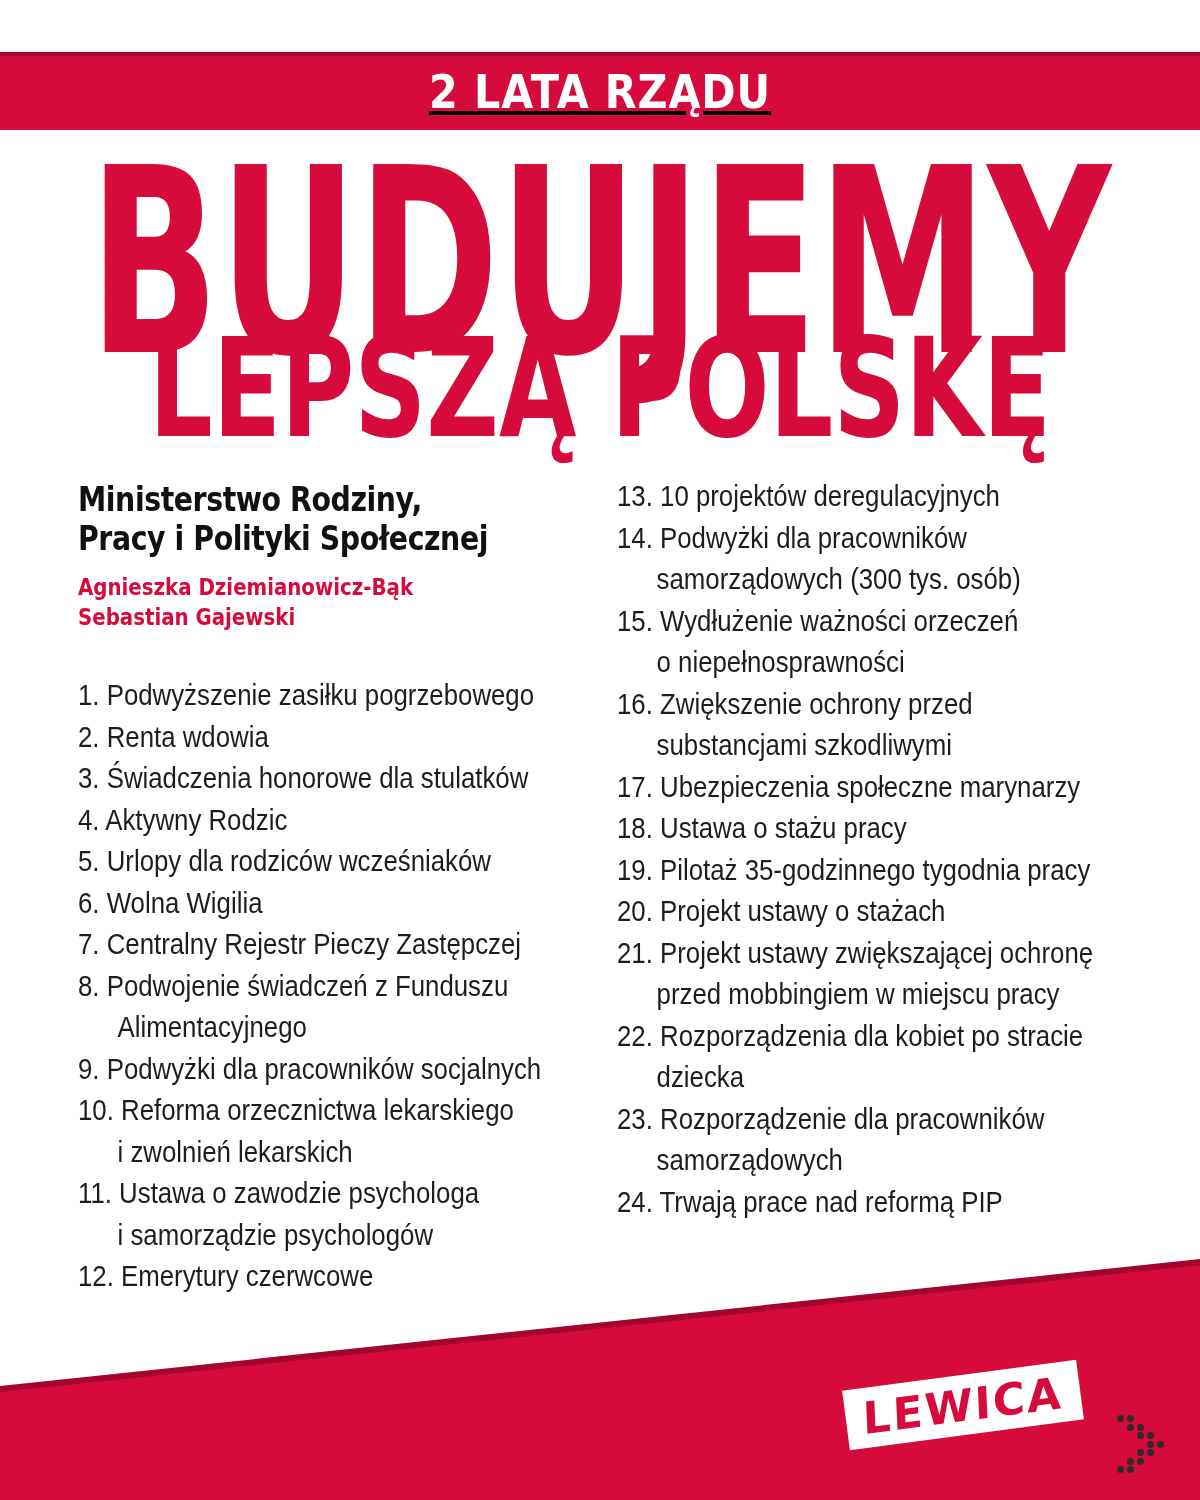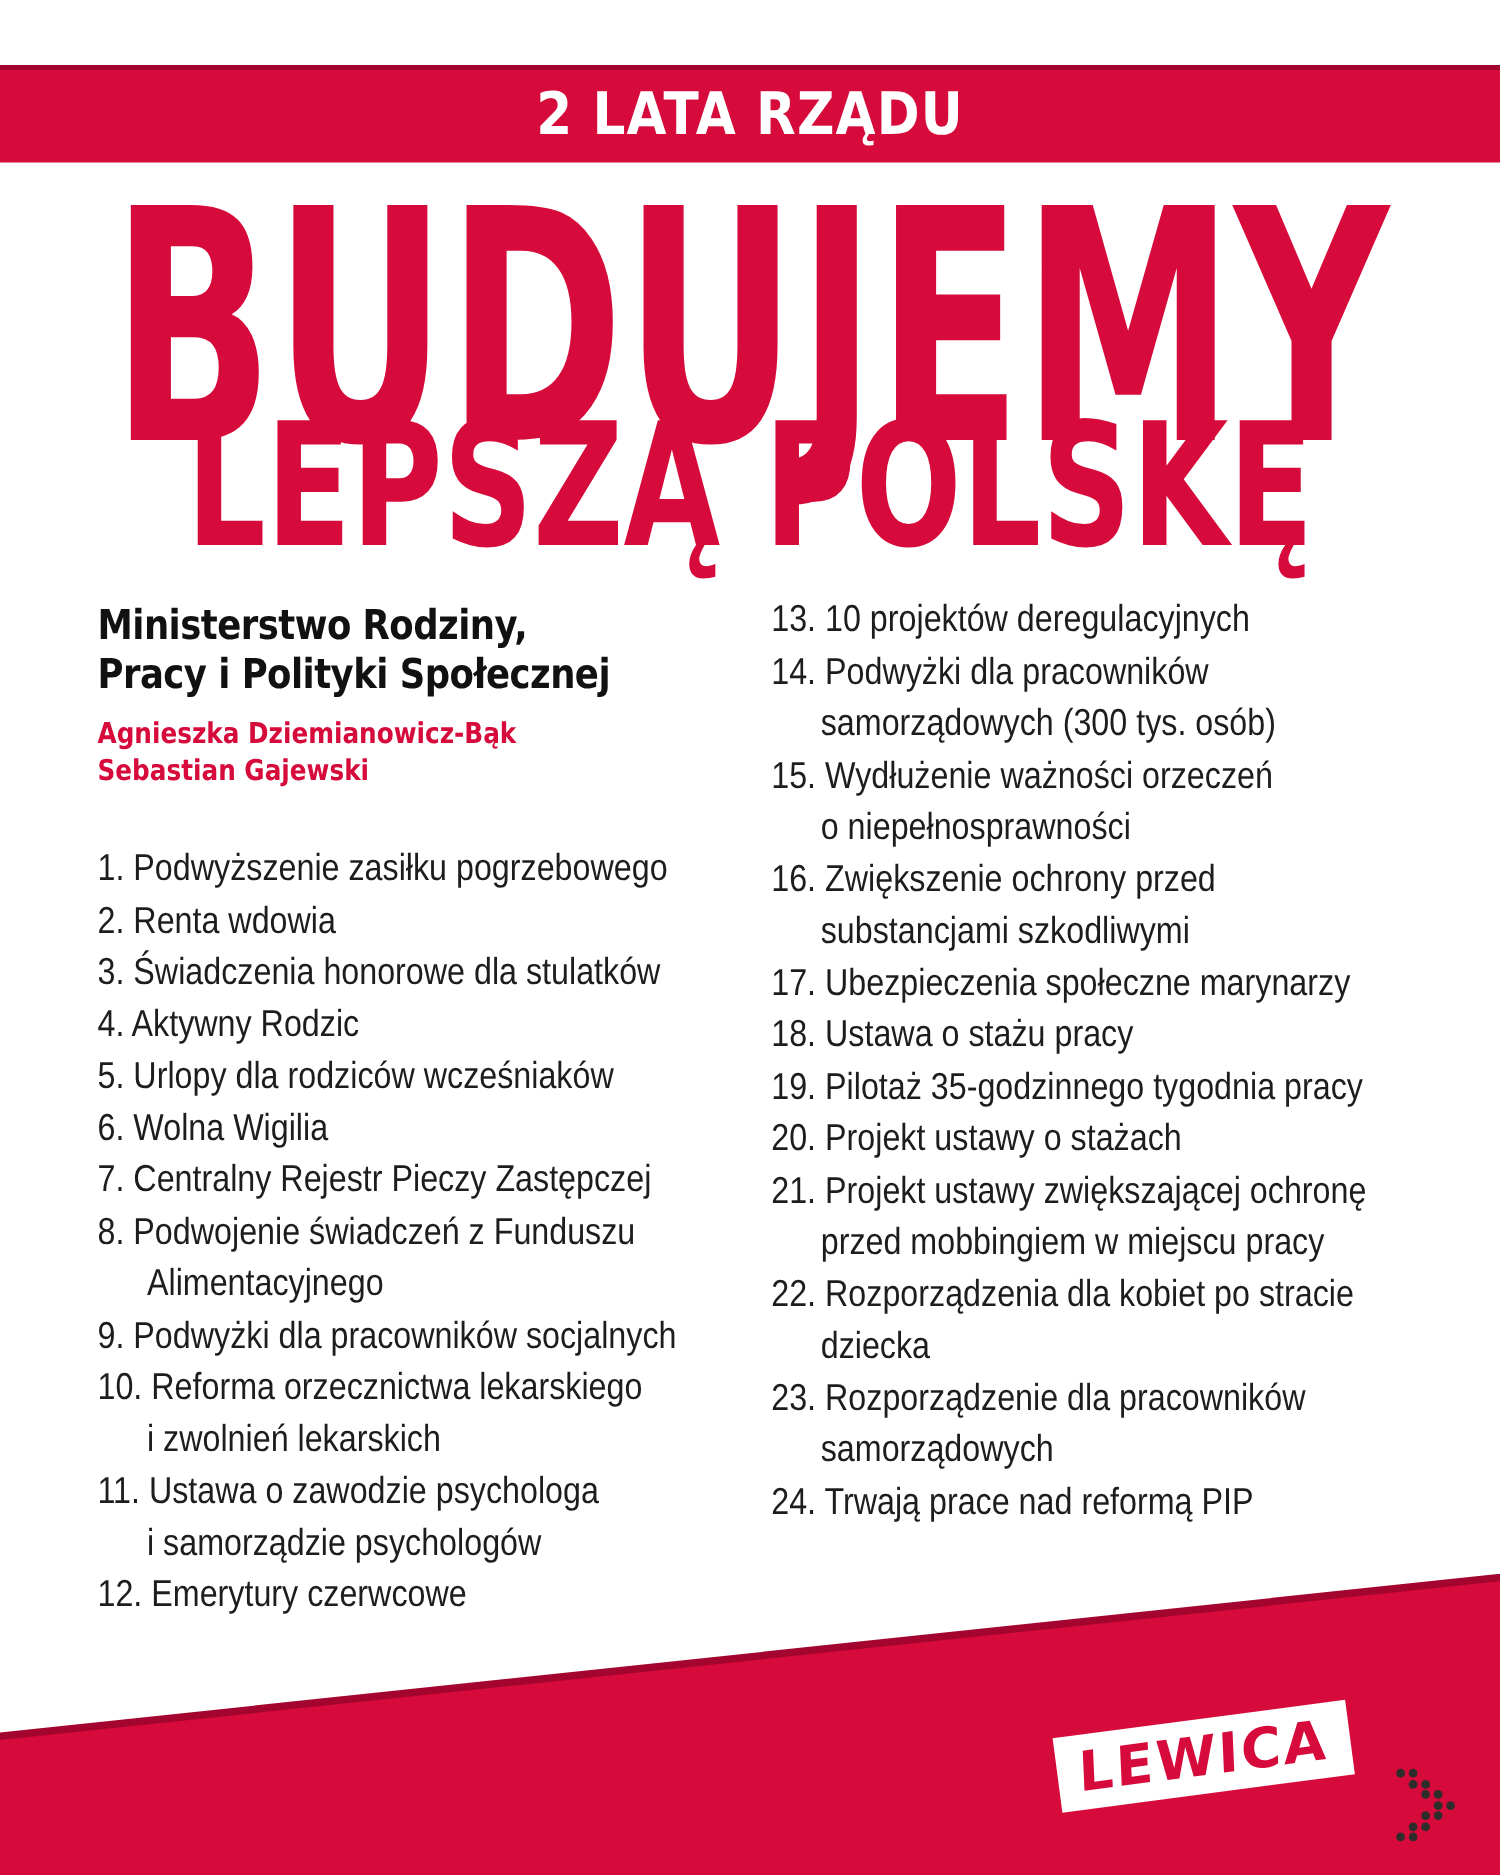--- a/index.html
+++ b/index.html
@@ -8,21 +8,21 @@
     --ink:#1d1d1b;
   }
   html,body{margin:0;padding:0;background:#ffffff;}
   .page{
     position:relative;width:1200px;height:1500px;overflow:hidden;background:#ffffff;
     font-family:"Liberation Sans",sans-serif;
   }
   
   .top-band{
     position:absolute;left:0;top:52px;width:100%;height:78px;
-    background:var(--red);border-top:4px solid var(--dark-red);box-sizing:border-box;
+    background:var(--red);border-top:4px solid var(--dark-red);box-sizing:border-box;text-decoration:underline;
   }
   .band-text{
     width:100%;text-align:center;line-height:72px;color:#ffffff;
     font-family:"DejaVu Sans",sans-serif;font-weight:bold;font-size:47px;
     letter-spacing:1px;transform:scaleX(0.88);
   }
   
   .title-svg{position:absolute;left:0;top:140px;overflow:visible;}
   .title-svg text{font-family:"DejaVu Sans",sans-serif;font-weight:bold;fill:var(--red);}
   .t1{font-size:258px;}

